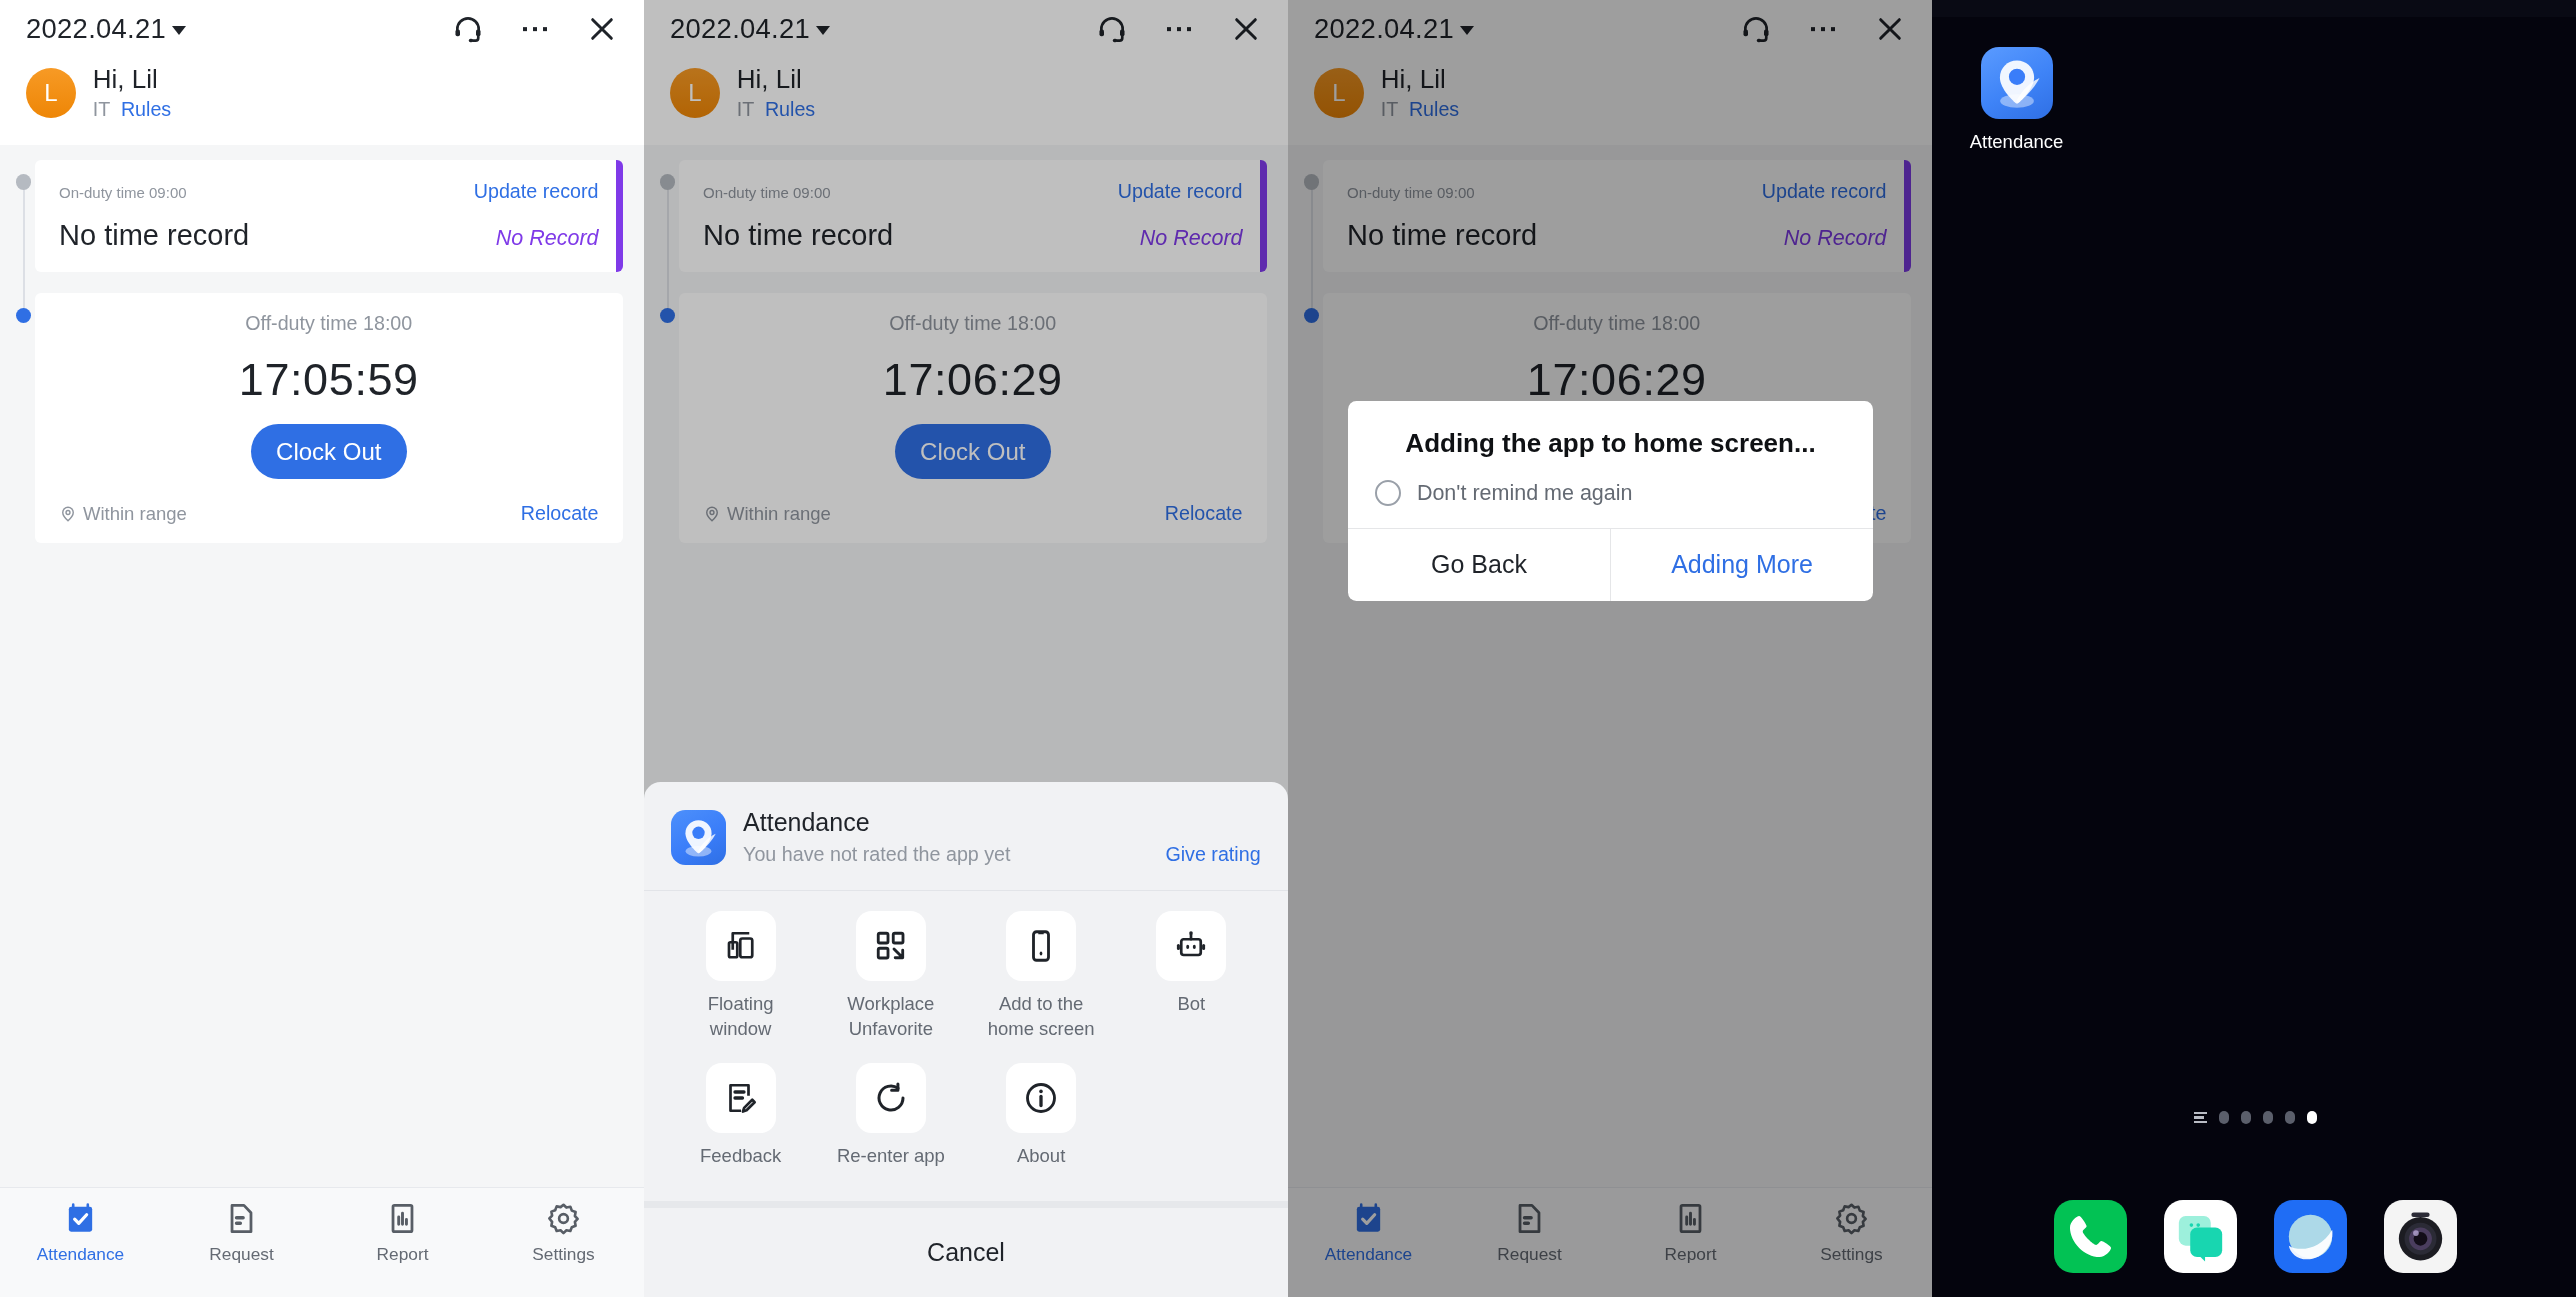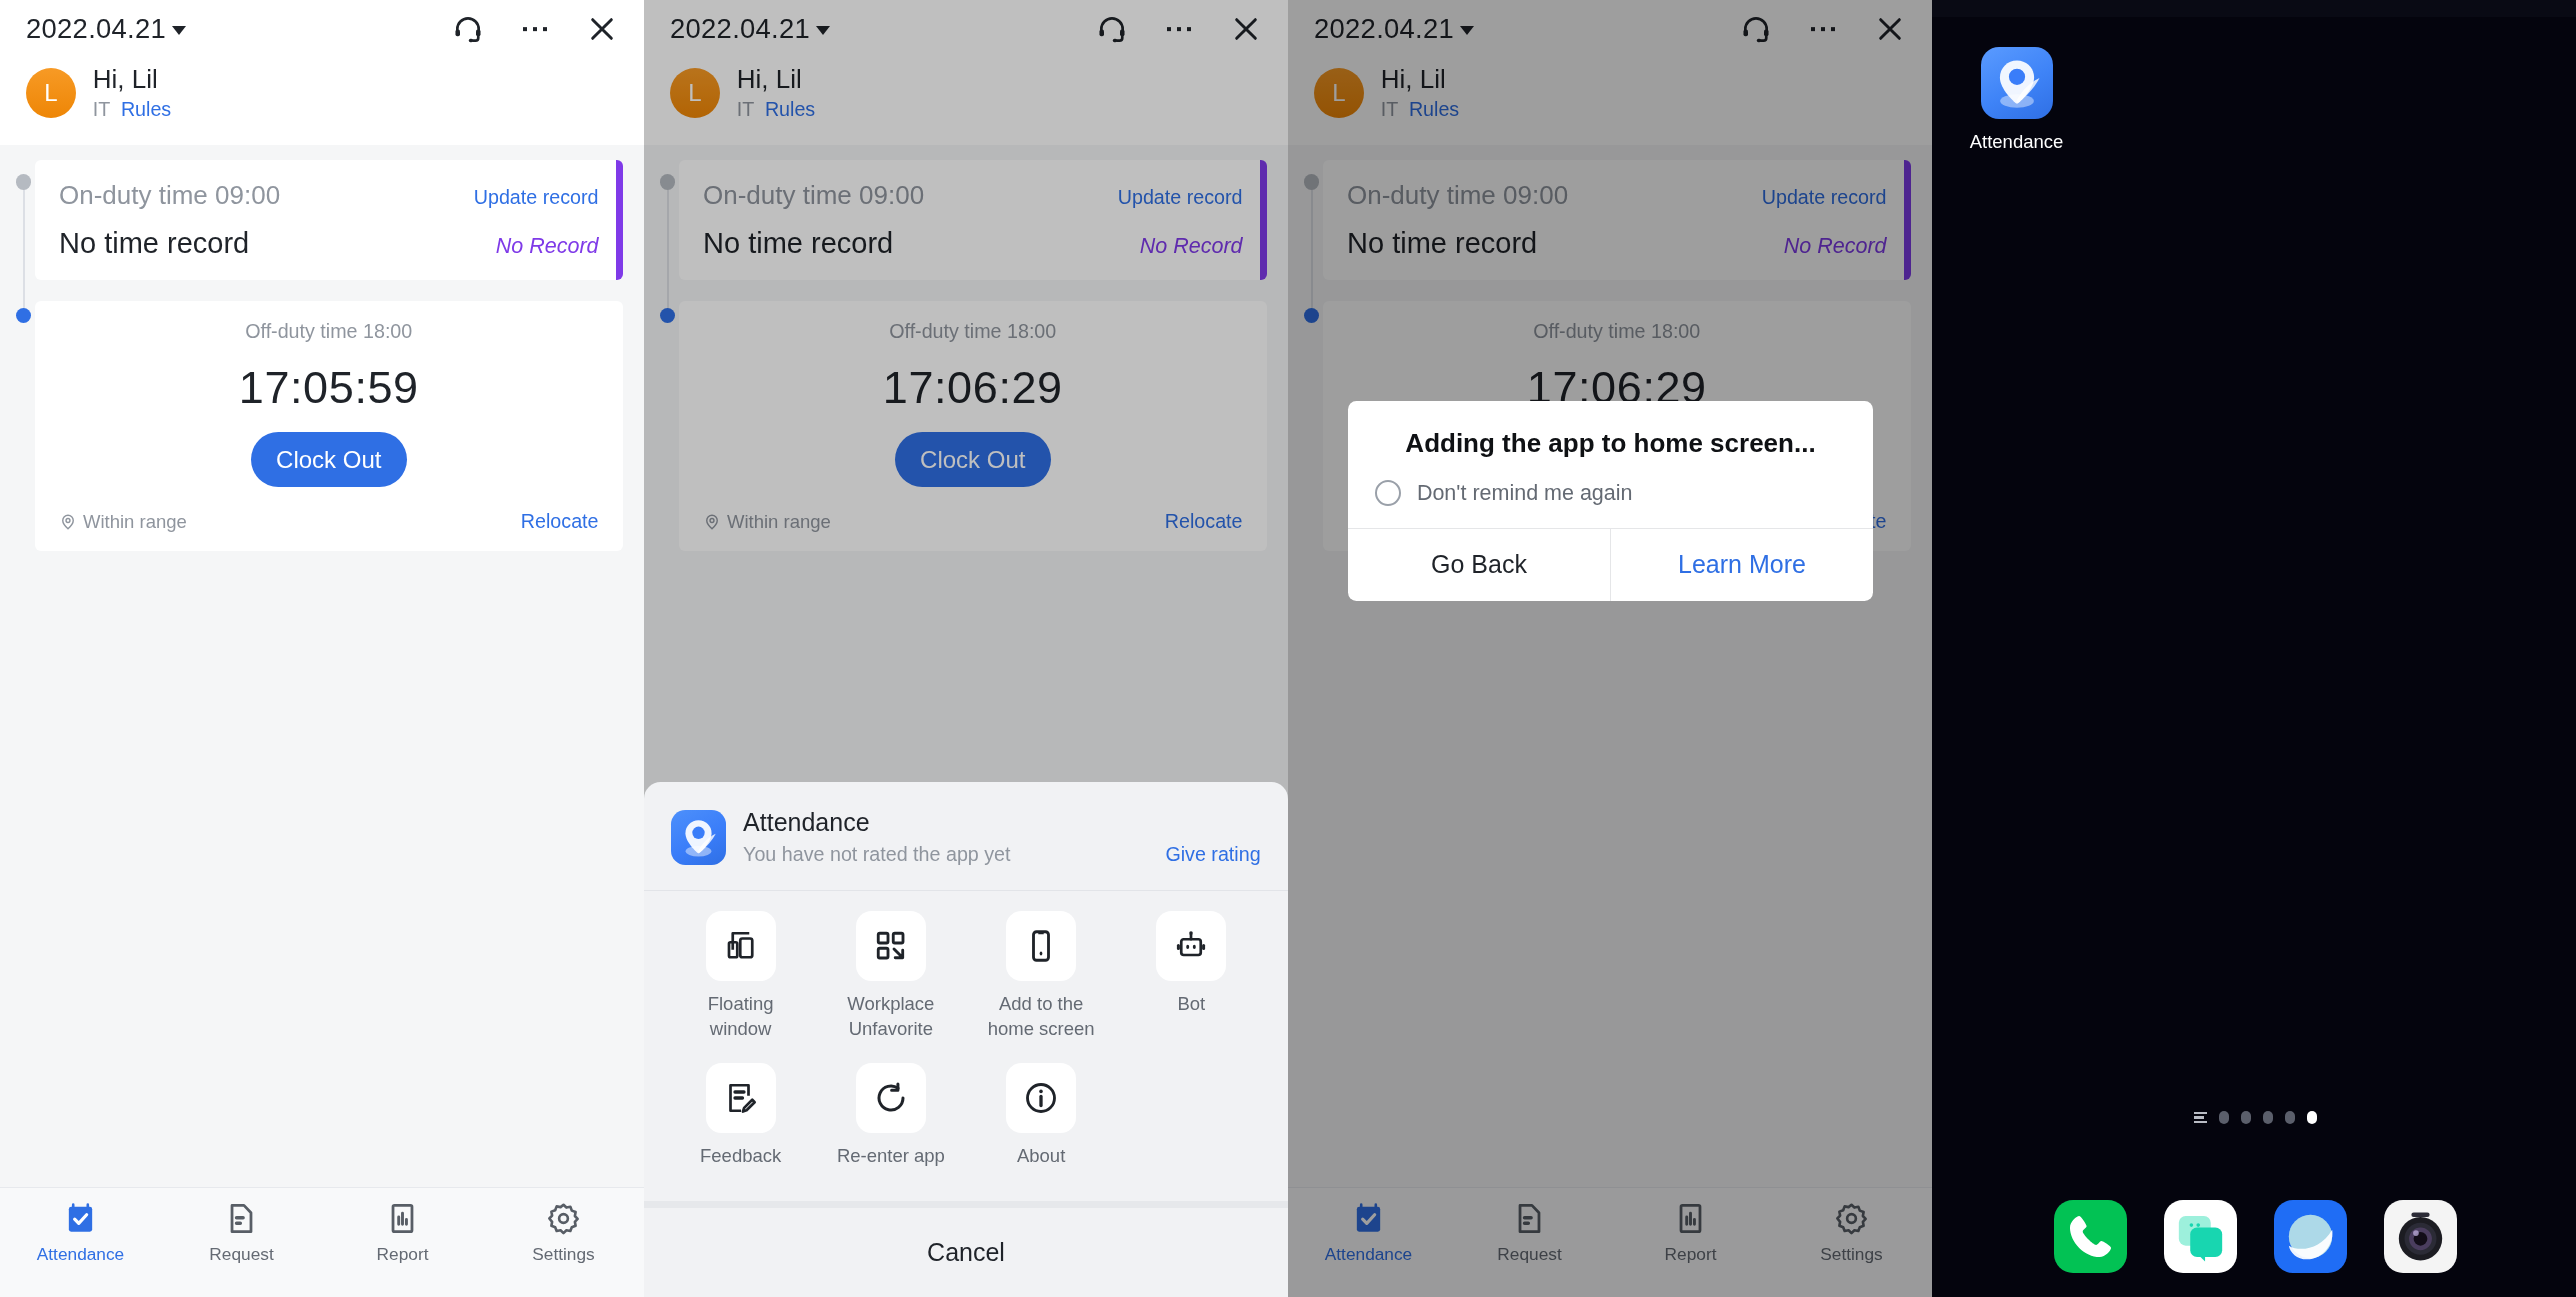--- a/index.html
+++ b/index.html
@@ -42,21 +42,21 @@
   .body { position: relative; height: calc(1297px - 132px - 110px); background: #f5f6f7; padding: 15.5px 0 0 0; }
   .timeline { position: absolute; left: 15.5px; top: 25px; bottom: 0; width: 16.7px; }
   .tl-line { position: absolute; left: 7.8px; top: 10.7px; width: 1.8px; height: 136px; background: #dcdfe5; }
   .tl-dot { position: absolute; left: 0; width: 15.5px; height: 15.5px; border-radius: 50%; }
   .tl-dot.grey { top: 4.8px; background: #b5bac1; }
   .tl-dot.blue { top: 138px; background: #2f6fe4; }
 
   .card { position: relative; margin: 0 21.5px 0 35px; background: #fff; border-radius: 6px; padding: 20px 24px; }
   .card.bar::after { content:""; position:absolute; right:0; top:0; bottom:0; width:6.6px; background:#7f3ae8; border-radius: 0 6px 6px 0; }
   .card .row1 { display: flex; align-items: baseline; }
-  .lbl { font-size: 26px; color: #8f959e; text-align: center; }
+  .lbl { font-size: 15px; color: #8f959e; text-align: center; }
   .link { font-size: 19.7px; color: #2f6fe4; margin-left: auto; }
   .card .row2 { display: flex; align-items: baseline; margin-top: 15.5px; }
   .bigtxt { font-size: 29px; color: #1f2329; }
   .norecord { font-size: 21.5px; color: #7f3ae8; margin-left: auto; font-style: italic; }
 
   .card2 { margin-top: 21.5px; text-align: center; padding: 19px 24px 18px 24px; }
   .offlbl { font-size: 19.7px; color: #8f959e; }
   .timer { font-size: 45px; color: #1f2329; margin-top: 19px; letter-spacing: 0.6px; }
   .clockbtn { margin: 18px auto 0 auto; width: 156px; height: 55px; border-radius: 27.4px; background: #2f6fe4;
               color: #fff; font-size: 24px; display: flex; align-items: center; justify-content: center; }
@@ -601,21 +601,21 @@
     <div class="dlg">
       <div class="dlg-body">
         <div class="dlg-title">Adding the app to home screen...</div>
         <div class="dlg-check">
           <span class="radio"></span>
           <span>Don't remind me again</span>
         </div>
       </div>
       <div class="dlg-actions">
         <div class="dlg-btn">Go Back</div>
-        <div class="dlg-btn primary">Learn More</div>
+        <div class="dlg-btn primary">Adding More</div>
       </div>
     </div>
   </div>
 
   <div class="panel p4">
     <div class="statusbar"></div>
 
     <div class="home-icons">
       <div class="homeapp">
         <div class="homeicon">

